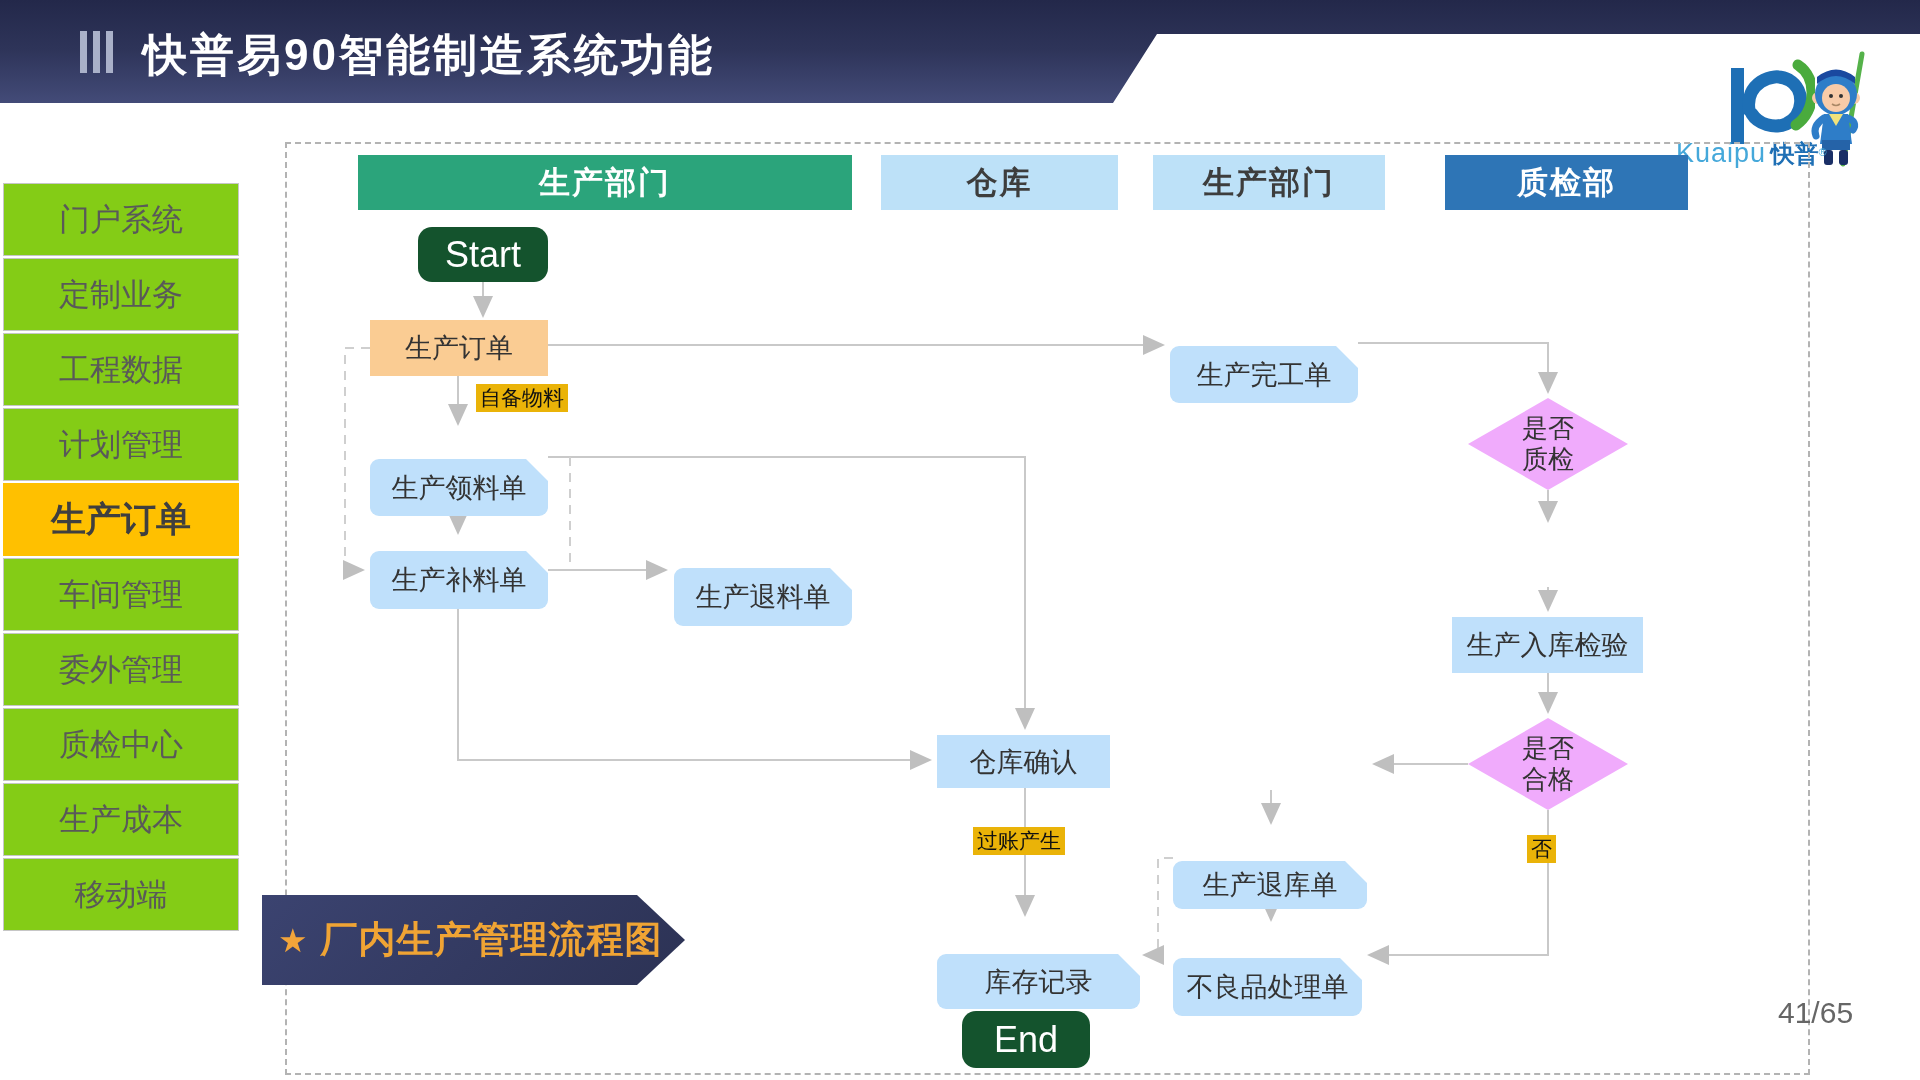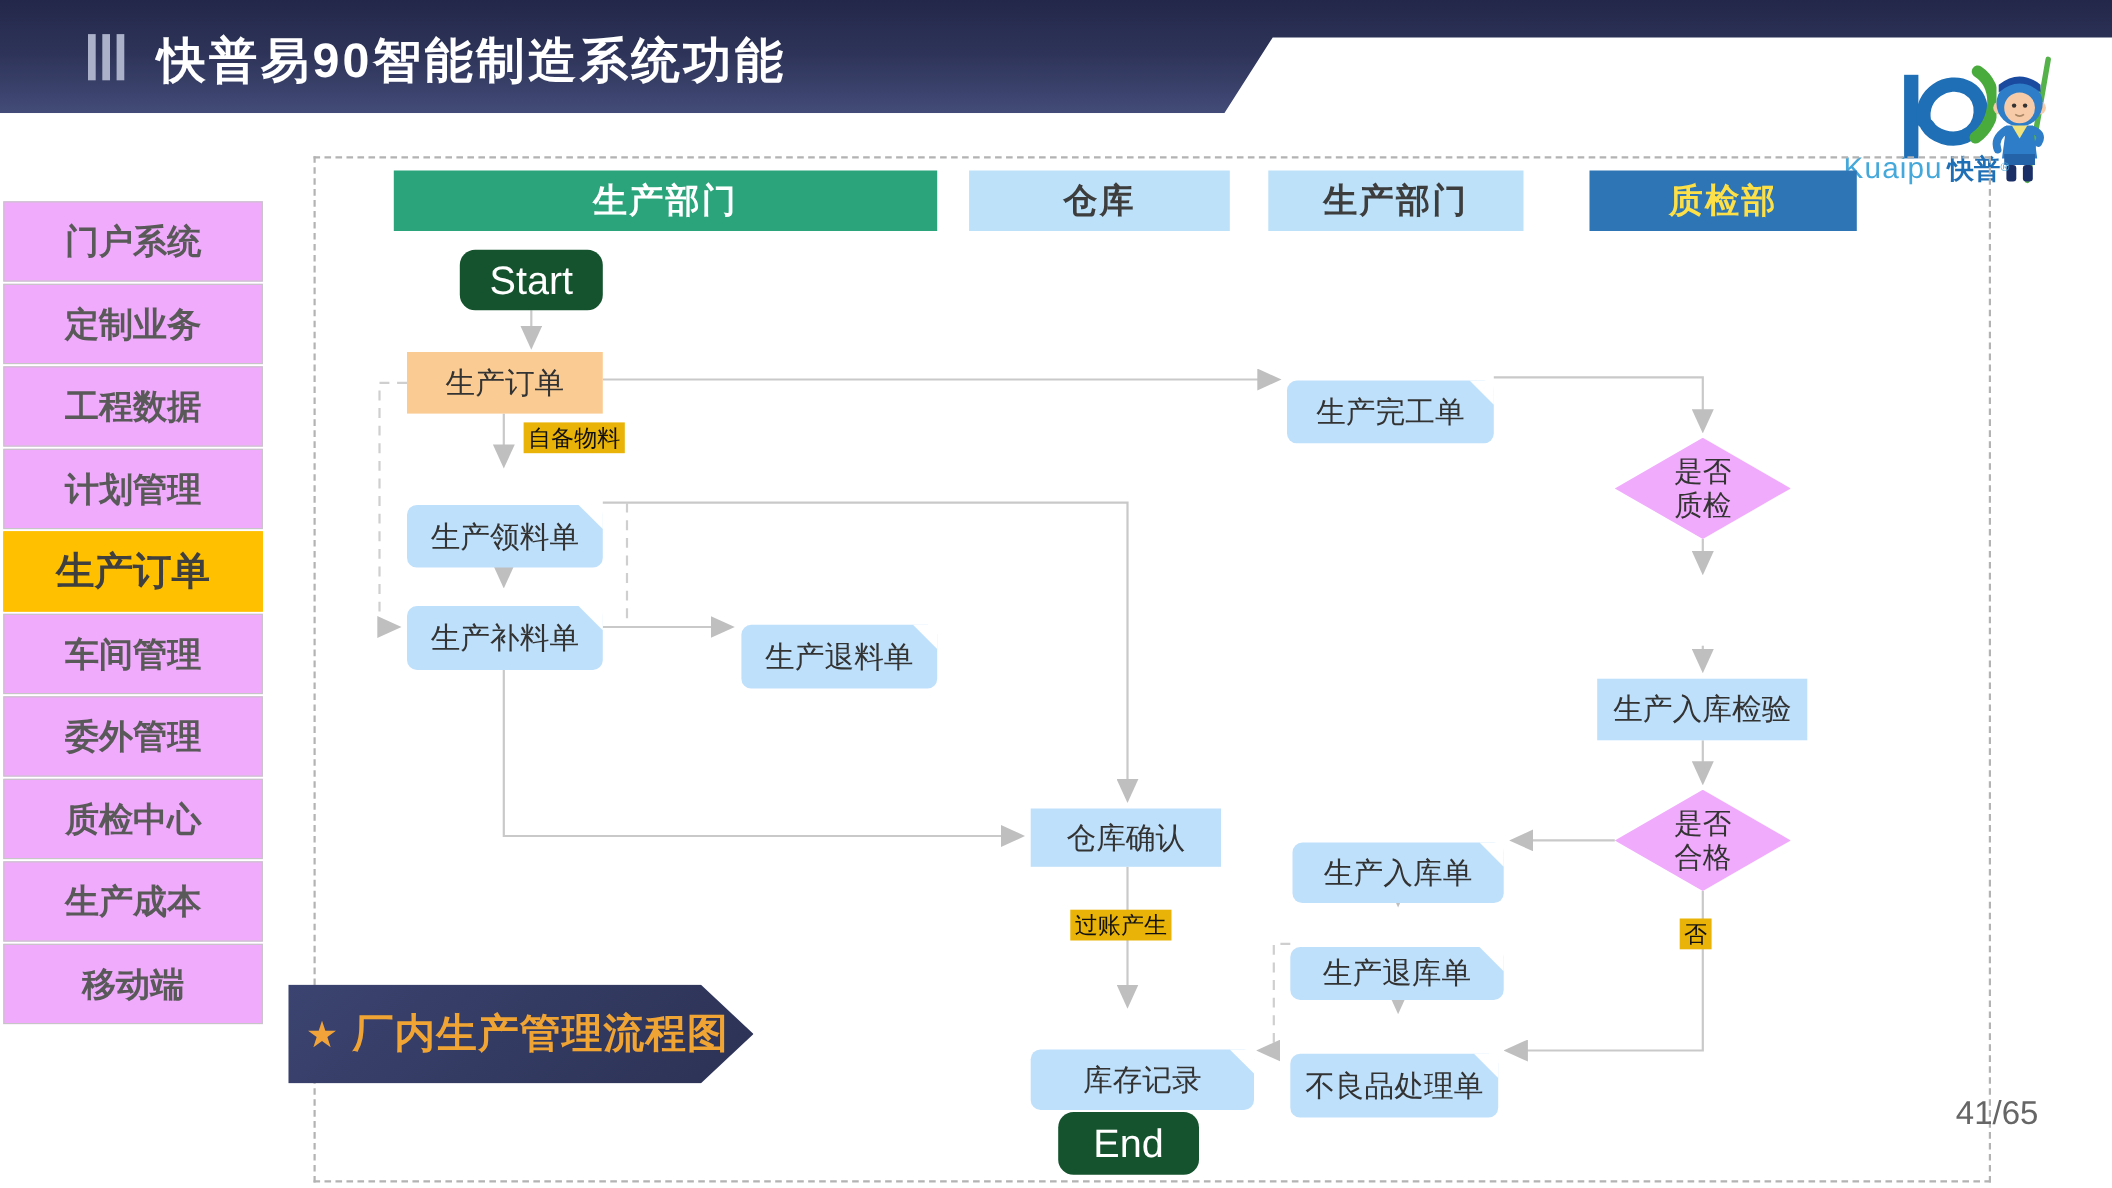--- a/index.html
+++ b/index.html
@@ -15,32 +15,32 @@
 
   
   .logo-mark{position:absolute;left:1685px;top:58px;}
   .mascot{position:absolute;left:1806px;top:50px;}
   .logo-text{position:absolute;left:1676px;top:138px;white-space:nowrap;}
   .logo-text .en{color:#45a8da;font-size:27px;letter-spacing:1px;}
   .logo-text .cn{color:#1e6fb5;font-size:24px;font-weight:bold;}
   .logo-text .reg{color:#45a8da;font-size:11px;vertical-align:super;}
 
   
-  .sidebar-item{position:absolute;left:3px;width:236px;height:73px;background:#f0abfc;border:1px solid #c6c6c6;
-    color:#595959;font-size:31px;display:flex;align-items:center;justify-content:center;box-sizing:border-box;font-weight:bold;}
+  .sidebar-item{position:absolute;left:3px;width:236px;height:73px;background:#84cc16;border:1px solid #c6c6c6;
+    color:#595959;font-size:31px;display:flex;align-items:center;justify-content:center;box-sizing:border-box;}
   .sidebar-item.active{background:#FFC000;border-color:#FFC000;color:#3f3f3f;font-weight:bold;font-size:35px;}
 
   
   .canvas-border{position:absolute;left:285px;top:142px;width:1525px;height:933px;border:2px dashed #b3b3b3;box-sizing:border-box;}
 
   .lane{position:absolute;top:155px;height:55px;display:flex;align-items:center;justify-content:center;
     font-size:31px;font-weight:bold;letter-spacing:2px;}
   .lane-green{background:#2BA47B;color:#ffffff;}
   .lane-light{background:#BDE1F8;color:#3d3d3d;}
-  .lane-blue{background:#2E75B6;color:#fde047;}
+  .lane-blue{background:#2E75B6;color:#ffffff;}
 
   .connectors{position:absolute;left:0;top:0;}
 
   
   .node{position:absolute;display:flex;align-items:center;justify-content:center;font-size:27px;color:#333;
     background:#BFE0FB;white-space:nowrap;}
   .node.notch{border-radius:9px;margin-top:31px;}
   .node.notch::after{content:"";position:absolute;top:0;right:0;width:0;height:0;
     border-left:22px solid transparent;border-top:22px solid #ffffff;}
   .node.orange{background:#FACC93;}
@@ -155,21 +155,20 @@
   <div class="node notch" style="left:370px;top:428px;width:178px;height:57px">生产领料单</div>
   <div class="node notch" style="left:370px;top:520px;width:178px;height:58px">生产补料单</div>
   <div class="node notch" style="left:674px;top:537px;width:178px;height:58px">生产退料单</div>
   <div class="node notch" style="left:1170px;top:315px;width:188px;height:57px">生产完工单</div>
   <div class="diamond" style="left:1468px;top:398px">是否
 质检</div>
   <div class="node" style="left:1452px;top:617px;width:191px;height:56px">生产入库检验</div>
   <div class="diamond" style="left:1468px;top:718px">是否
 合格</div>
   <div class="node" style="left:937px;top:735px;width:173px;height:53px">仓库确认</div>
-  <div class="node notch" style="left:1175px;top:735px;width:192px;height:55px">生产入库单</div>
   <div class="node notch" style="left:1173px;top:830px;width:194px;height:48px">生产退库单</div>
   <div class="node notch" style="left:937px;top:923px;width:203px;height:55px">库存记录</div>
   <div class="node notch" style="left:1173px;top:927px;width:189px;height:58px">不良品处理单</div>
   <div class="terminal" style="left:962px;top:1011px;width:128px;height:57px">End</div>
 
   <span class="edge-label" style="left:476px;top:384px">自备物料</span>
   <span class="edge-label" style="left:973px;top:827px">过账产生</span>
   <span class="edge-label" style="left:1527px;top:835px">否</span>
 
   <div class="ribbon">

